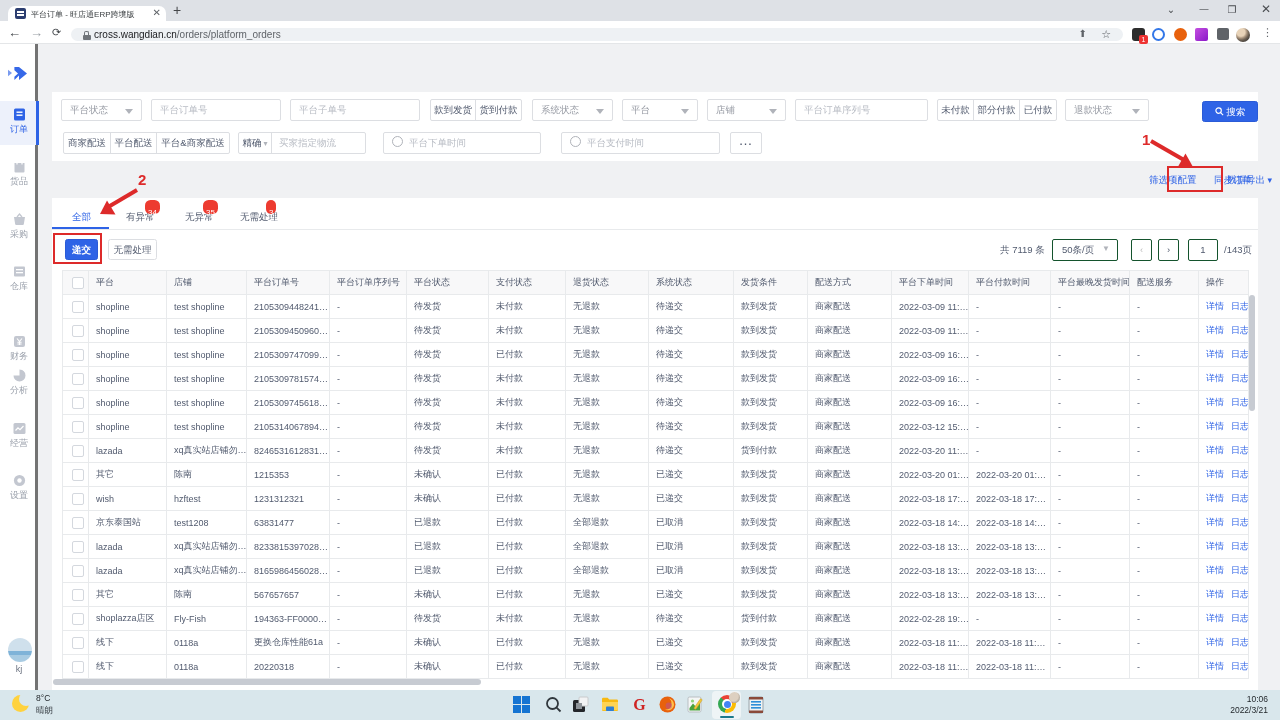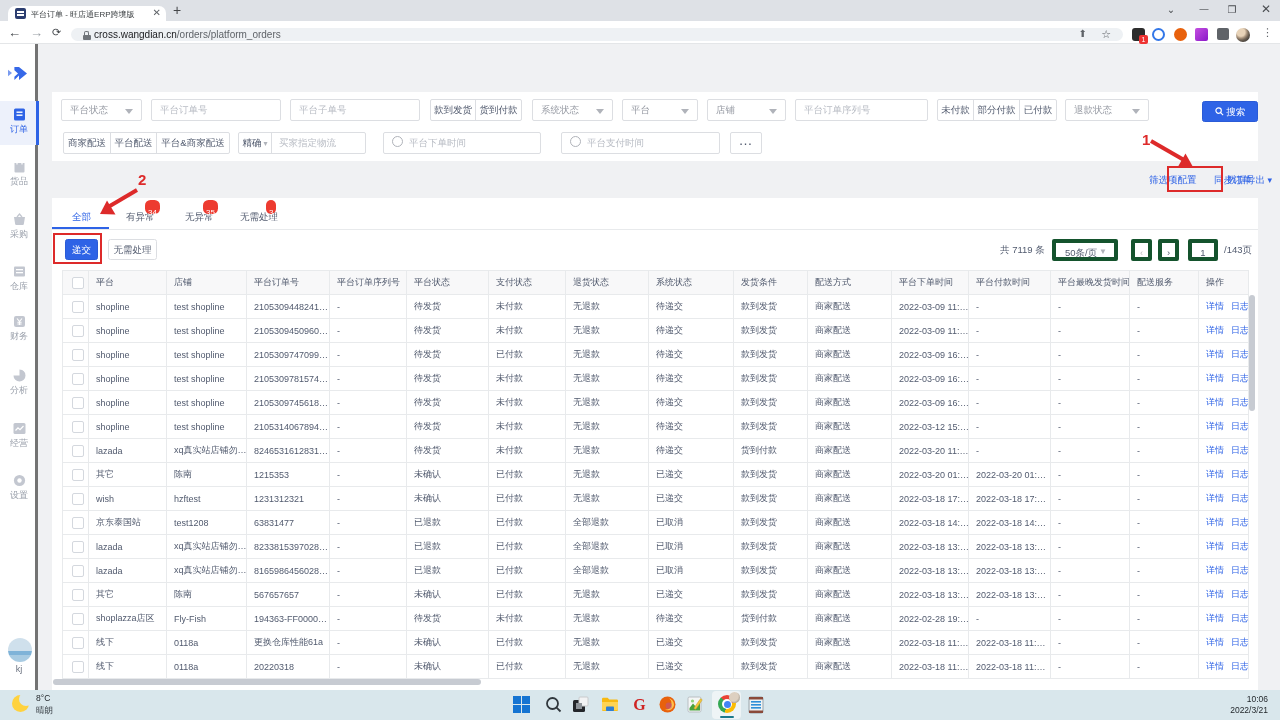--- a/index.html
+++ b/index.html
@@ -48,25 +48,25 @@
 #srch{position:absolute;left:1150px;top:9px;width:56px;height:21px;background:#2e63e6;border:1px solid #2a5bd7;border-radius:2.5px;color:#fff;font-size:9.5px;text-align:center;line-height:19px;}
 #morebtn{position:absolute;left:678px;top:40px;width:32px;height:22px;border:1px solid #dcdee2;border-radius:2px;background:#fff;color:#515a6e;text-align:center;line-height:14px;font-size:14px;letter-spacing:1px;}
 .toplink{position:absolute;top:130px;font-size:9.5px;color:#2e63e6;white-space:nowrap;}
 
 .tabitem{position:absolute;top:13px;font-size:9.5px;color:#515a6e;white-space:nowrap;}
 .tabitem.on{color:#2e63e6;}
 .badge{position:absolute;top:2px;height:11px;border-radius:5.5px;background:#ed3b30;color:#fff;font-size:8px;line-height:11px;padding:7px 3px;}
 #tabline{position:absolute;left:0;top:29px;width:57px;height:2.5px;background:#2e63e6;}
 #tabborder{position:absolute;left:0;top:31px;width:1206px;height:1px;background:#e8eaec;}
 .btn{position:absolute;top:41px;height:21px;border-radius:2.5px;font-size:9.5px;text-align:center;line-height:19px;white-space:nowrap;}
-#btn-submit{left:13px;width:33px;background:#2e63e6;border:1px solid #2a5bd7;color:#fff;}
+#btn-submit{left:13px;width:33px;background:#2e63e6;border:1px solid #2a5bd7;color:#fff;font-weight:bold;}
 #btn-skip{left:56px;width:49px;background:#fff;border:1px solid #dcdee2;color:#515a6e;}
 
 .pgtxt{position:absolute;top:46px;font-size:9.5px;color:#515a6e;white-space:nowrap;}
-.pgbox{position:absolute;top:41px;height:22px;border:4px solid #14532d;border-radius:2px;background:#fff;font-size:9.5px;color:#515a6e;text-align:center;line-height:20px;white-space:nowrap;}
+.pgbox{position:absolute;top:41px;height:22px;border:1px solid #14532d;border-radius:2px;background:#fff;font-size:9.5px;color:#515a6e;text-align:center;line-height:20px;white-space:nowrap;}
 
 #otable{position:absolute;left:10px;top:72px;border-collapse:collapse;table-layout:fixed;width:1186px;}
 #otable th,#otable td{border:1px solid #e8eaec;font-weight:normal;font-size:9px;color:#515a6e;text-align:left;padding:0 0 0 7px;height:24px;overflow:hidden;white-space:nowrap;}
 #otable th{background:#f8f8f9;}
 #otable .lk{color:#2e63e6;}
 .cb{display:inline-block;width:12px;height:12px;border:1px solid #d4d8de;border-radius:2px;background:#fff;vertical-align:-2px;margin-left:1px;}
 #vscroll{position:absolute;left:1197px;top:97px;width:6px;height:116px;background:#c7cbd2;border-radius:3px;}
 #hscroll{position:absolute;left:1px;top:481px;width:428px;height:6px;background:#c7cbd2;border-radius:3px;}
 
 #annot{position:absolute;left:0;top:0;width:1280px;height:720px;pointer-events:none;}
@@ -140,21 +140,21 @@
         <span class="t">采购</span>
       </div>
 <div class="mi" style="top:214px;height:44px;padding-top:6px;">
         <svg width="15" height="15" viewBox="0 0 15 15">
           <rect x="2" y="2.5" width="11" height="10" rx="1" fill="#c3c7d0"></rect>
           <rect x="4" y="5" width="7" height="1.3" fill="#fff"></rect>
           <rect x="4" y="8" width="7" height="1.3" fill="#fff"></rect>
         </svg>
         <span class="t">仓库</span>
       </div>
-<div class="mi" style="top:264px;height:44px;padding-top:6px;">
+<div class="mi" style="top:284px;height:44px;padding-top:6px;">
         <svg width="15" height="15" viewBox="0 0 15 15">
           <rect x="2" y="2" width="11" height="11" rx="2" fill="#c3c7d0"></rect>
           <path d="M5 4.5 L7.5 7.5 L10 4.5 M7.5 7.5 V11 M5.4 8.3 h4.2 M5.4 10 h4.2" stroke="#fff" stroke-width="1.1" fill="none"></path>
         </svg>
         <span class="t">财务</span>
       </div>
 <div class="mi" style="top:318px;height:44px;padding-top:6px;">
         <svg width="15" height="15" viewBox="0 0 15 15">
           <path d="M7.5 1.5 A6 6 0 1 1 1.5 7.5 L7.5 7.5 Z" fill="#c3c7d0"></path>
           <path d="M9 1.7 A6 6 0 0 1 13.3 6 L9 6 Z" fill="#c3c7d0" opacity="0.55"></path>

